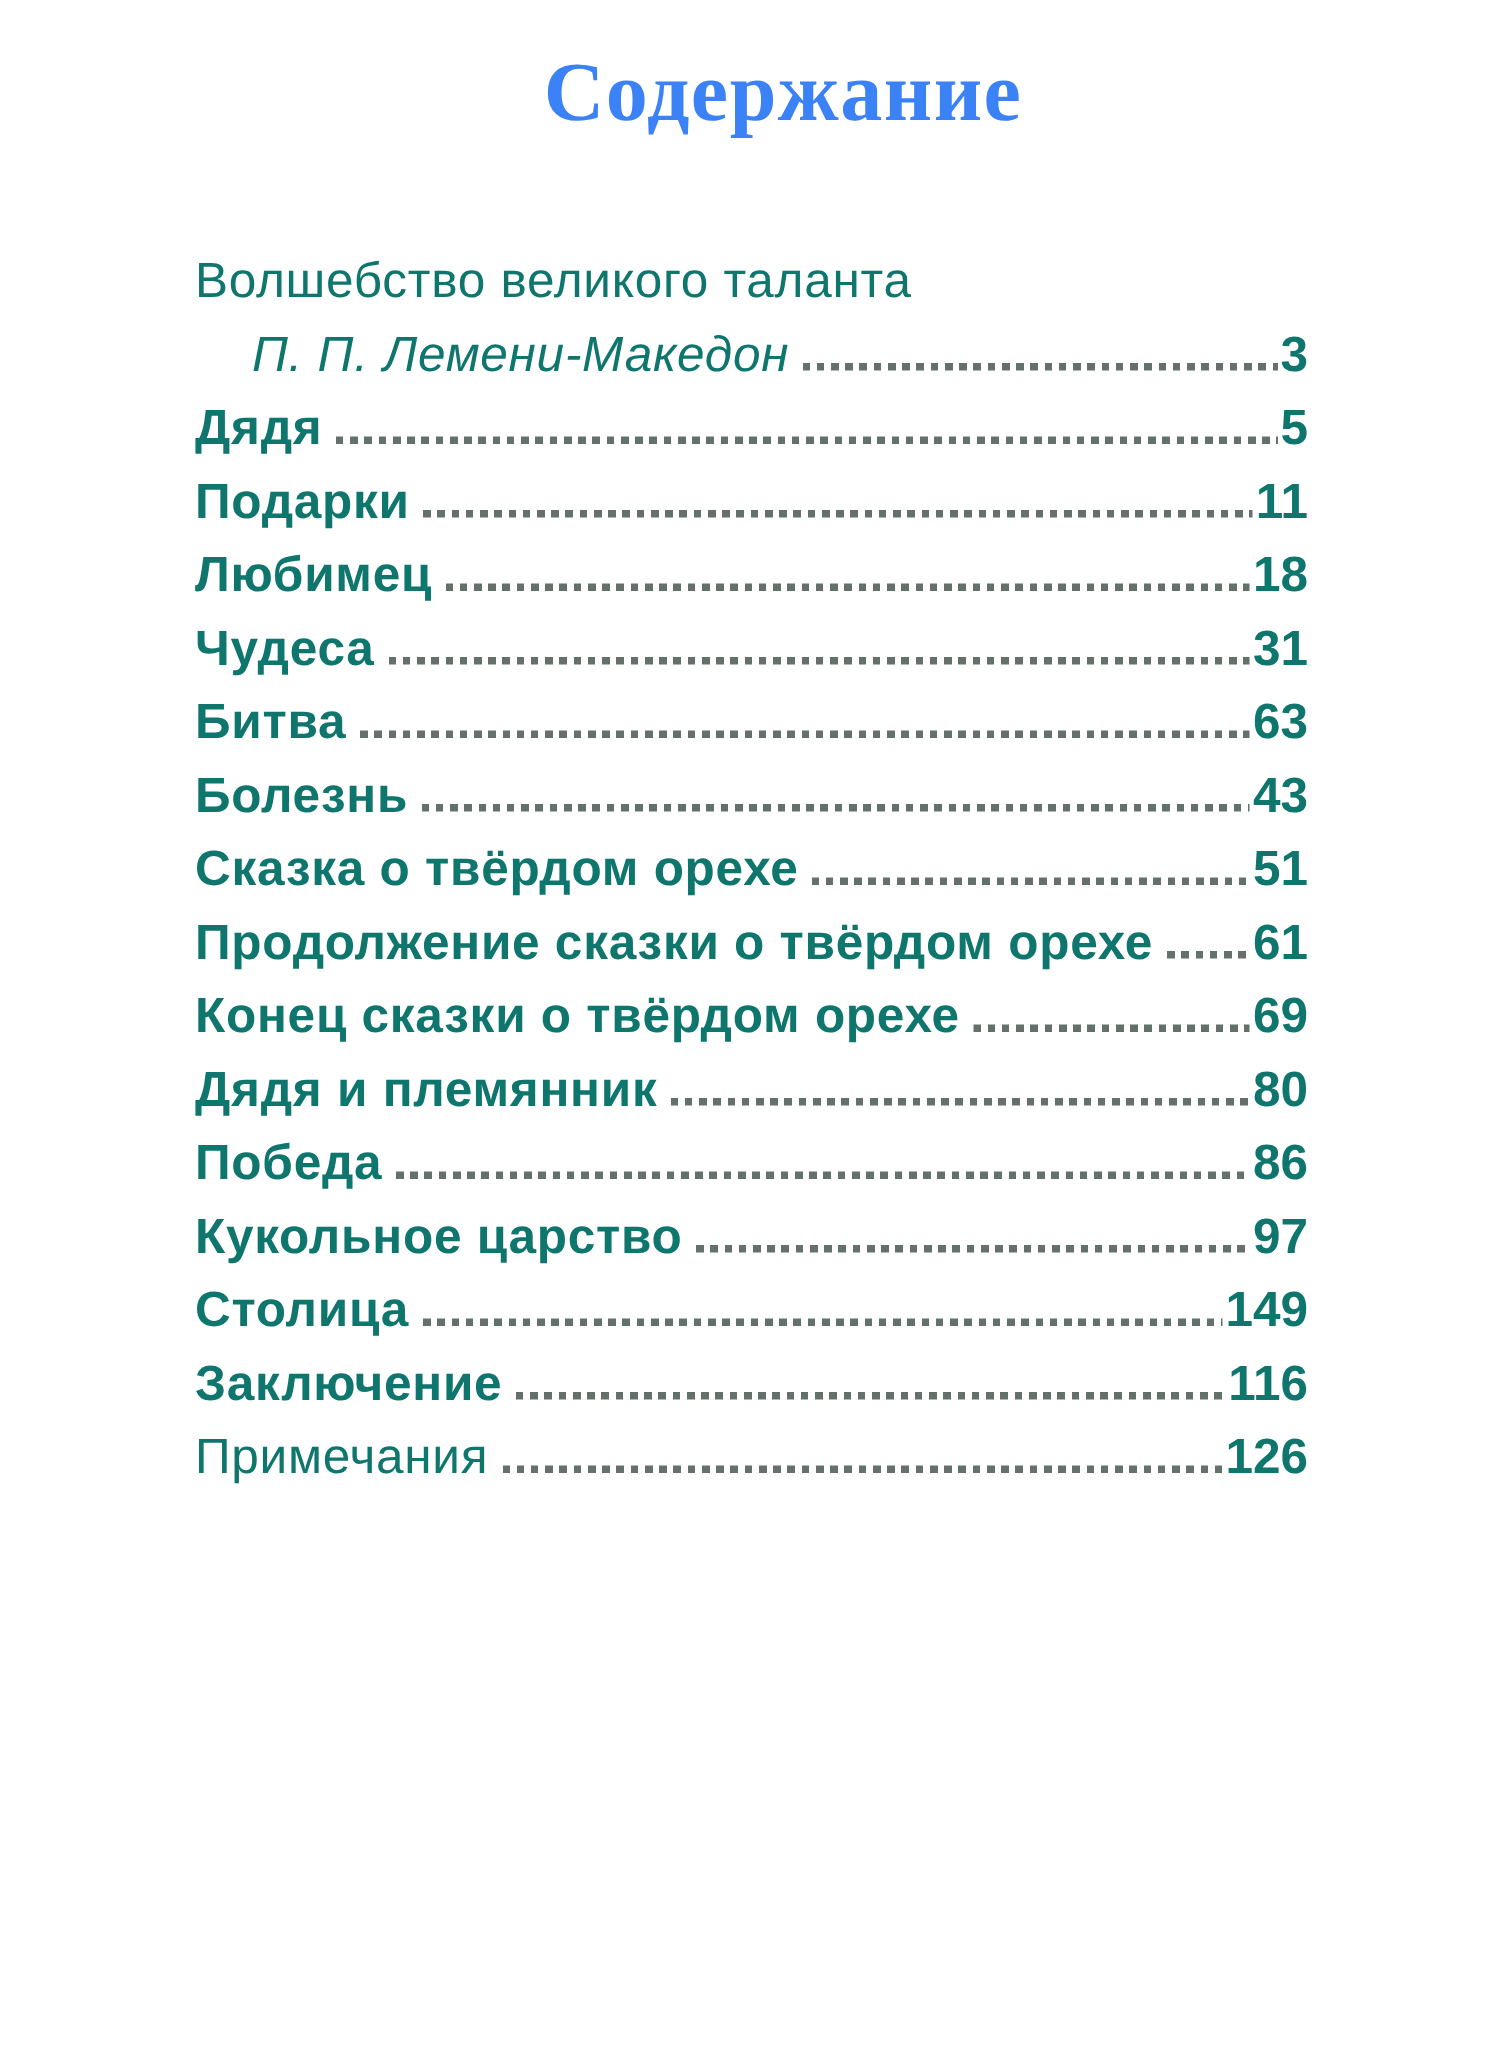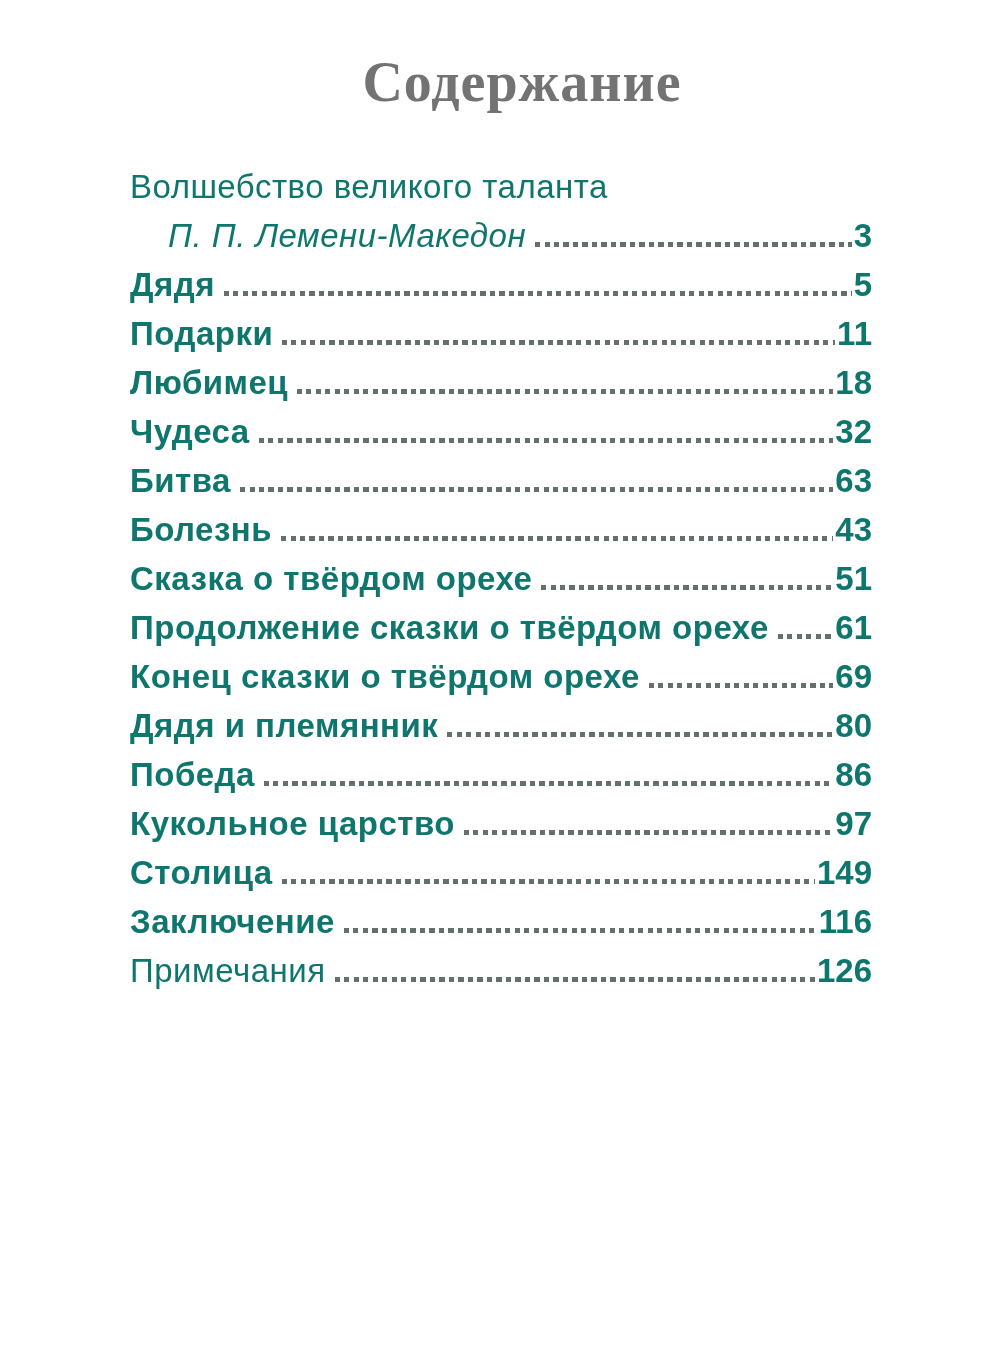--- a/index.html
+++ b/index.html
@@ -9,28 +9,28 @@
   }
   #page {
     position: relative;
     width: 1000px;
     height: 1365px;
     background: #ffffff;
     overflow: hidden;
     font-family: "Liberation Sans", sans-serif;
   }
   .page-title {
-    margin-top: 52px;
+    margin-top: 32px;
     text-align: center;
     font-family: "Liberation Serif", serif;
     font-weight: bold;
     font-size: 56px;
     line-height: 60px;
     letter-spacing: 1px;
-    color: #737373;
+    color: #3b82f6;
     padding-left: 44px;
   }
   .toc {
     position: absolute;
     left: 130px;
     top: 162px;
     width: 742px;
   }
   .toc-row {
     display: flex;
@@ -86,21 +86,21 @@
         <span class="num">11</span>
       </div>
       <div class="toc-row bold">
         <span class="label">Любимец</span>
         <span class="dots"></span>
         <span class="num">18</span>
       </div>
       <div class="toc-row bold">
         <span class="label">Чудеса</span>
         <span class="dots"></span>
-        <span class="num">32</span>
+        <span class="num">31</span>
       </div>
       <div class="toc-row bold">
         <span class="label">Битва</span>
         <span class="dots"></span>
         <span class="num">63</span>
       </div>
       <div class="toc-row bold">
         <span class="label">Болезнь</span>
         <span class="dots"></span>
         <span class="num">43</span>

